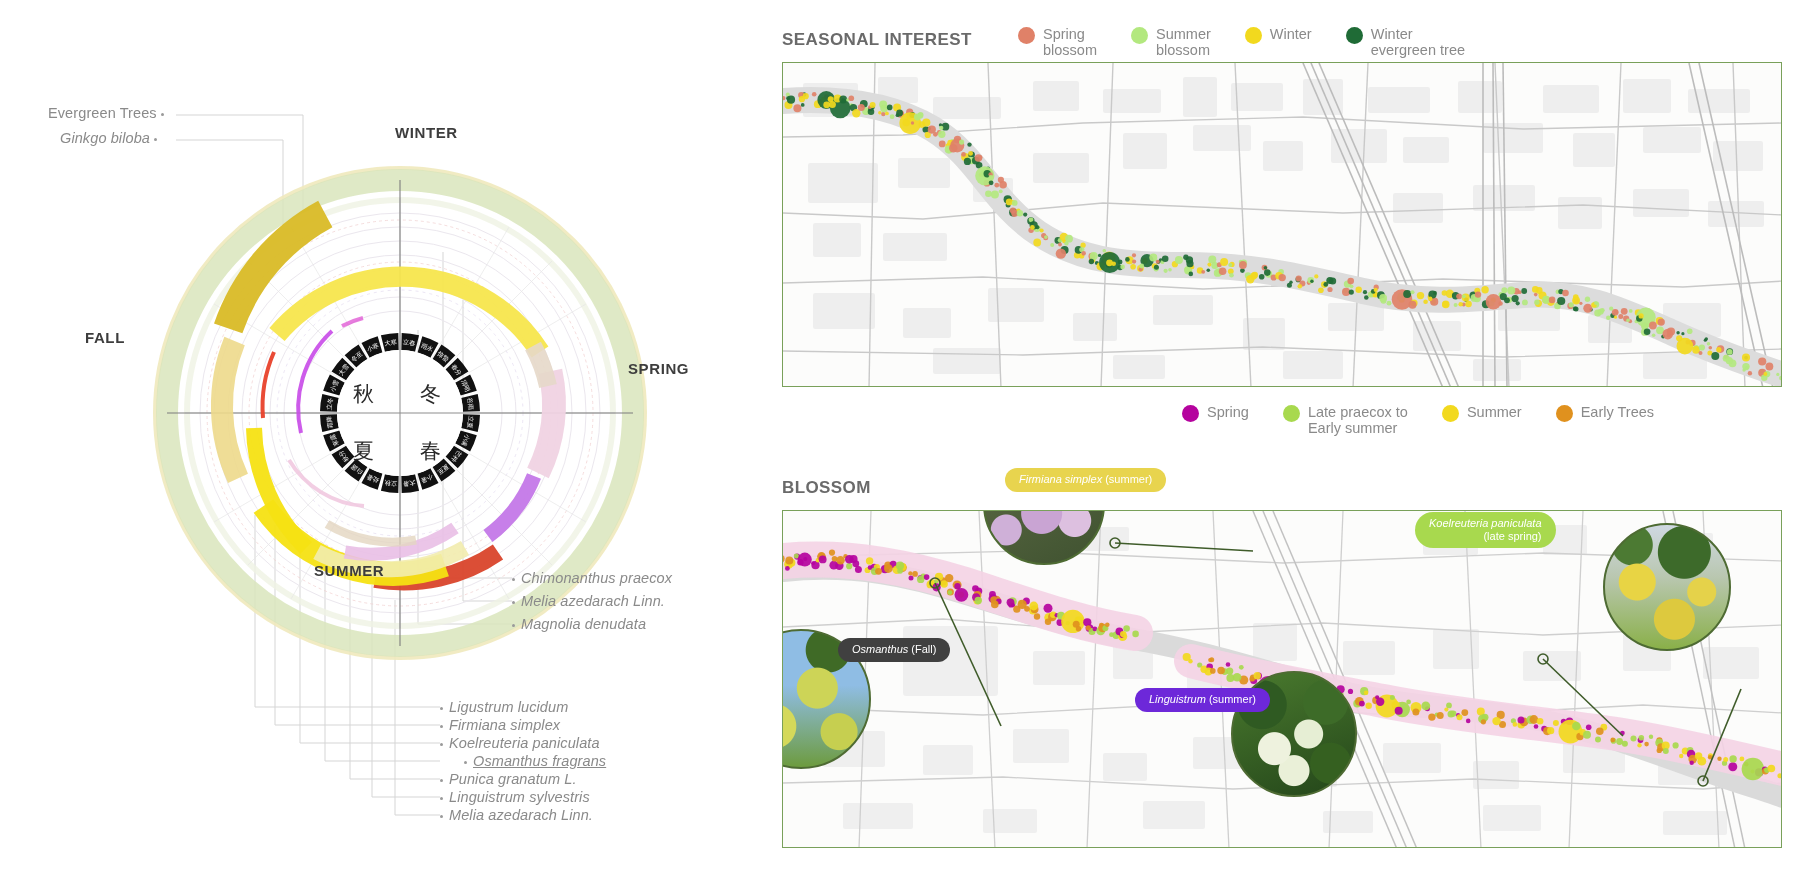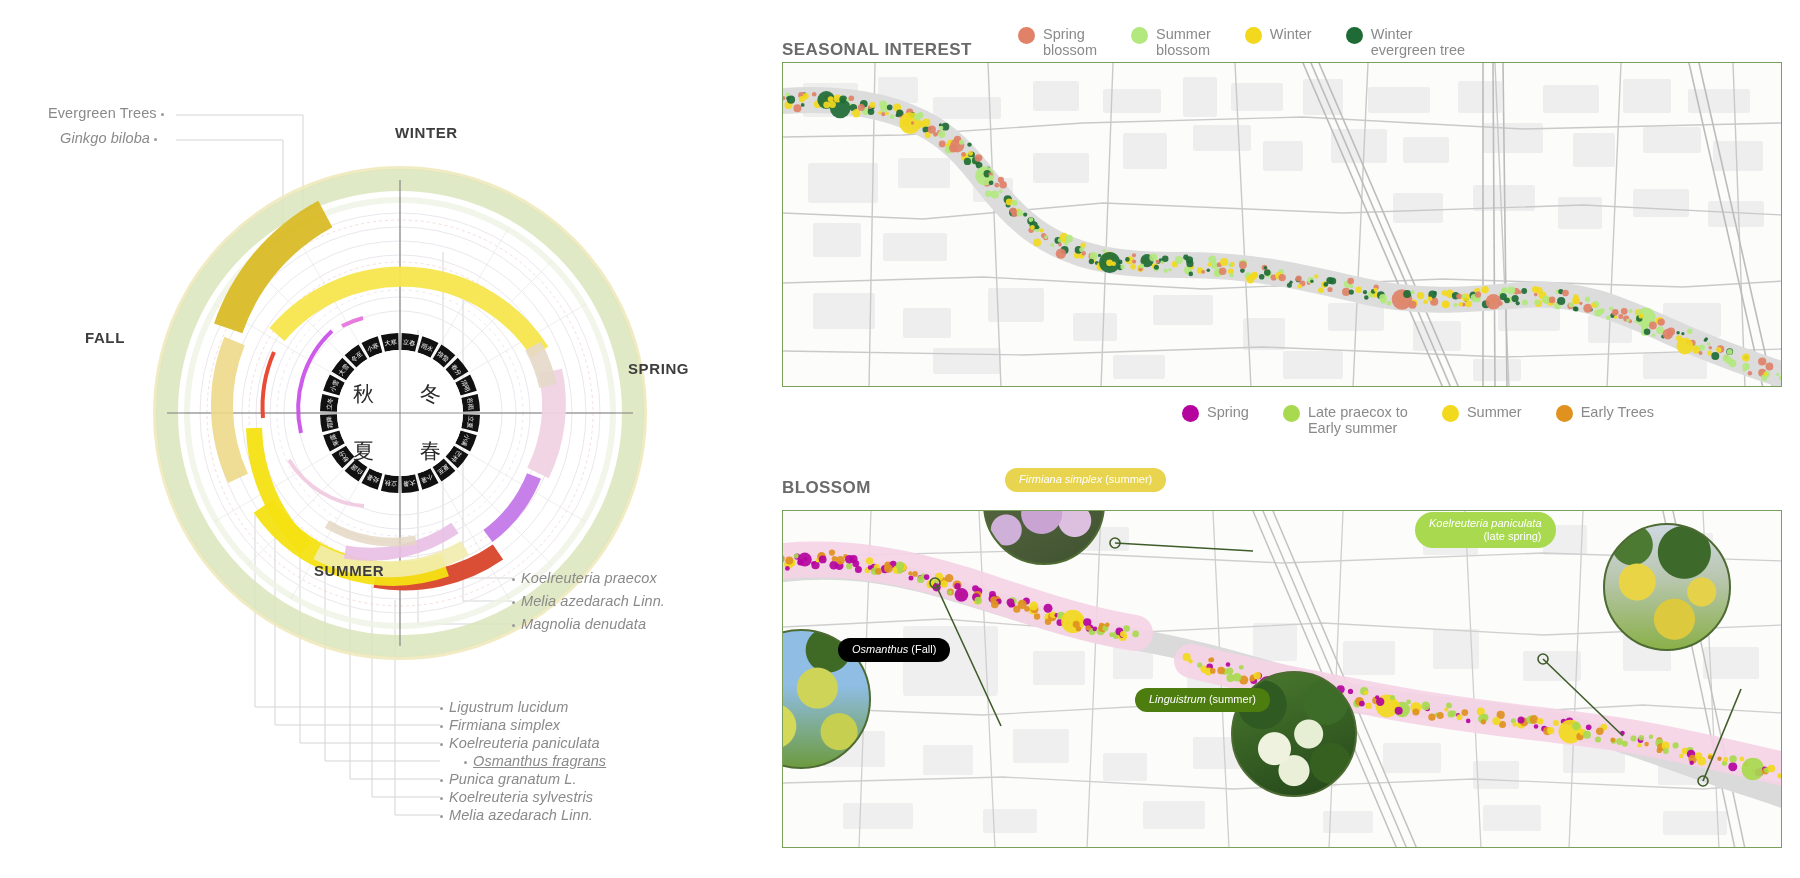--- a/index.html
+++ b/index.html
@@ -51,21 +51,21 @@
   
   #leaders { position:absolute; left:0; top:0; width:790px; height:878px; }
 
   
   #right-panel { position:absolute; left:790px; top:0; width:1010px; height:878px; }
 
   .sec-title {
     position:absolute; font-size:17px; font-weight:bold; letter-spacing:0.4px;
     color:#6a6a6a; text-transform:uppercase;
   }
-  #title-seasonal { left:-8px; top:40px; }
+  #title-seasonal { left:-8px; top:30px; }
   #title-blossom  { left:-8px; top:478px; }
 
   .legend-row { position:absolute; display:flex; align-items:flex-start; gap:34px; }
   #legend-seasonal { left:228px; top:26px; }
   #legend-blossom  { left:392px; top:404px; }
   .legend-item { display:flex; align-items:flex-start; gap:8px; }
   .legend-swatch { width:17px; height:17px; border-radius:50%; flex:none; margin-top:1px; }
   .legend-text { font-size:14.5px; line-height:1.13; color:#8a8a8a; white-space:pre-line; }
 
   .map-frame {
@@ -273,21 +273,21 @@
   <div class="season-label" id="lbl-fall">FALL</div>
 
   <div class="sp-label plain" style="left:48px; top:105px;">
     <span>Evergreen Trees</span><span class="dot"></span>
   </div>
   <div class="sp-label" style="left:60px; top:130px;">
     <span>Ginkgo biloba</span><span class="dot"></span>
   </div>
 
   <div class="sp-label right" style="left:512px; top:570px;">
-    <span class="dot"></span><span>Koelreuteria praecox</span>
+    <span class="dot"></span><span>Chimonanthus praecox</span>
   </div>
   <div class="sp-label right" style="left:512px; top:593px;">
     <span class="dot"></span><span>Melia azedarach Linn.</span>
   </div>
   <div class="sp-label right" style="left:512px; top:616px;">
     <span class="dot"></span><span>Magnolia denudata</span>
   </div>
 
   <div class="sp-label right" style="left:440px; top:699px;">
     <span class="dot"></span><span>Ligustrum lucidum</span>
@@ -298,21 +298,21 @@
   <div class="sp-label right" style="left:440px; top:735px;">
     <span class="dot"></span><span>Koelreuteria paniculata</span>
   </div>
   <div class="sp-label right" style="left:464px; top:753px;text-decoration:underline;">
     <span class="dot"></span><span>Osmanthus fragrans</span>
   </div>
   <div class="sp-label right" style="left:440px; top:771px;">
     <span class="dot"></span><span>Punica granatum L.</span>
   </div>
   <div class="sp-label right" style="left:440px; top:789px;">
-    <span class="dot"></span><span>Koelreuteria sylvestris</span>
+    <span class="dot"></span><span>Linguistrum sylvestris</span>
   </div>
   <div class="sp-label right" style="left:440px; top:807px;">
     <span class="dot"></span><span>Melia azedarach Linn.</span>
   </div>
 </div>
 
 <div id="right-panel">
 
   <div class="sec-title" id="title-seasonal">SEASONAL INTEREST</div>
   <div class="legend-row" id="legend-seasonal">
@@ -1262,23 +1262,23 @@
   <div class="callout" style="left:215px; top:468px; background:#e8d44e;">
     <span>Firmiana simplex</span>
     <span class="sub">(summer)</span>
   </div>
 
   <div class="callout two" style="left:625px; top:512px; background:#a8d94e; text-align:right;">
     <span>Koelreuteria paniculata</span><br>
     <span class="sub">(late spring)</span>
   </div>
 
-  <div class="callout" style="left:48px; top:638px; background:#000000;">
+  <div class="callout" style="left:48px; top:638px; background:#404040;">
     <span>Osmanthus</span>
     <span class="sub">(Fall)</span>
   </div>
 
-  <div class="callout" style="left:345px; top:688px; background:#4d7c0f;">
+  <div class="callout" style="left:345px; top:688px; background:#6d28d9;">
     <span>Linguistrum</span>
     <span class="sub">(summer)</span>
   </div>
 
 </div>
 
 </body></html>

